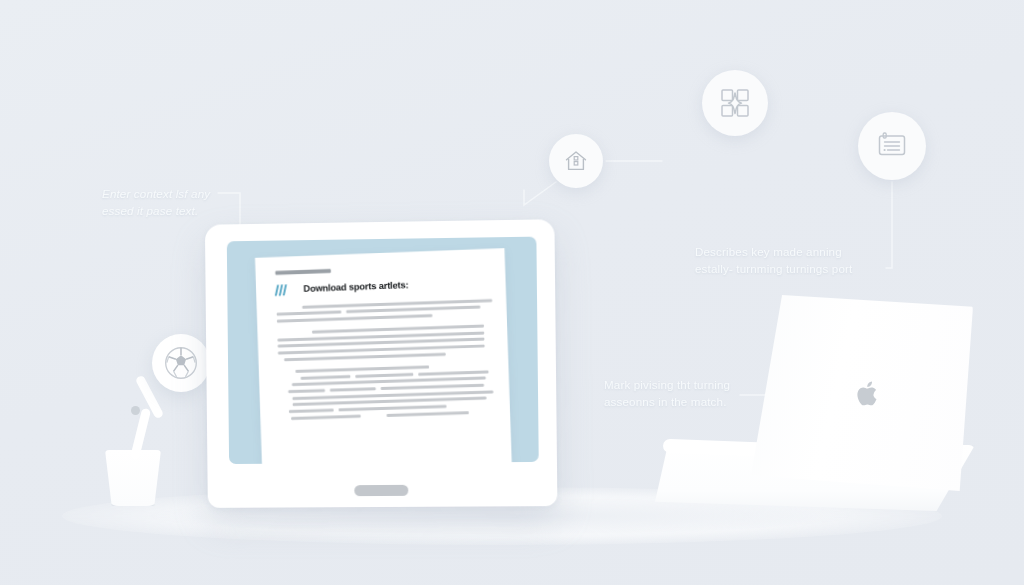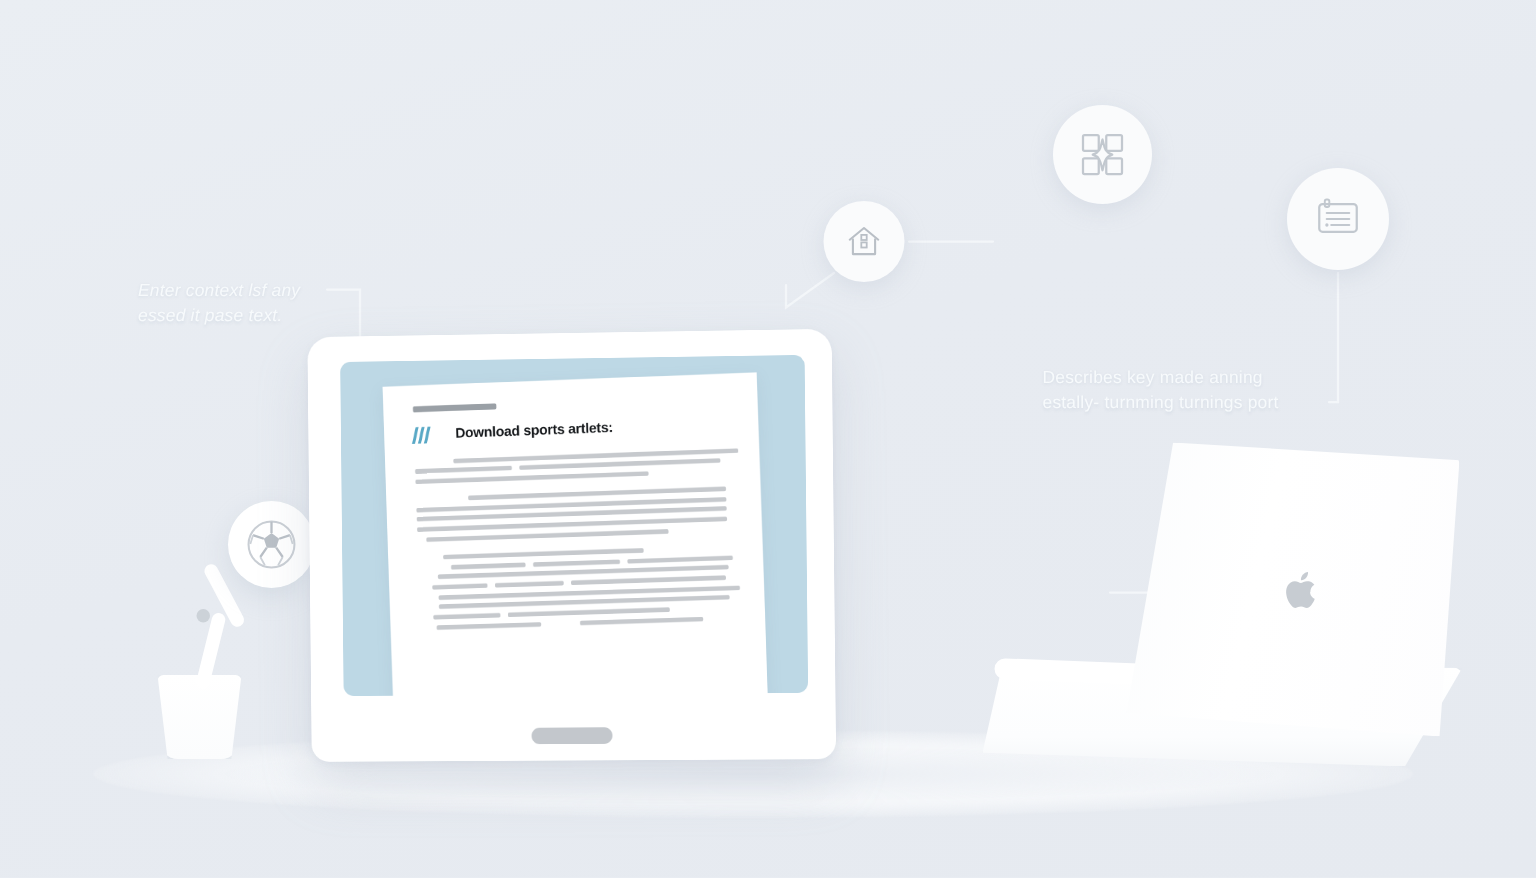--- a/index.html
+++ b/index.html
@@ -252,21 +252,21 @@
   
   .callout {
     position: absolute;
     font-size: 11.6px;
     line-height: 17px;
     color: #f7fafc;
     letter-spacing: 0.15px;
     text-shadow: 0 1px 2px rgba(190,202,216,0.45);
     white-space: pre-line;
   }
-  #callout-left   { left: 92px;  top: 185px; width: 170px; font-style: italic; }
+  #callout-left   { left: 102px;  top: 185px; width: 170px; font-style: italic; }
   #callout-top    { left: 665px; top: 147px; width: 200px; }
   #callout-right  { left: 695px; top: 243px; width: 200px; }
   #callout-mid    { left: 604px; top: 376px; width: 180px; }
 </style>
 </head>
 <body>
 
 <div id="stage">
 
   <div class="ground"></div>
@@ -409,14 +409,16 @@
         <line x1="12.5" y1="21" x2="24.5" y2="21"></line>
       </g>
       <circle cx="9.6" cy="21" r="1.1" fill="#c2c8cf"></circle>
     </svg>
   </div>
 
   <div class="callout" id="callout-left">Enter context lsf any
 essed it pase text.</div>
   <div class="callout" id="callout-right">Describes key made anning
 estally- turnming turnings port</div>
+  <div class="callout" id="callout-mid">Mark pivising tht turning
+asseonns in the match.</div>
 
 </div>
 
 </body></html>

